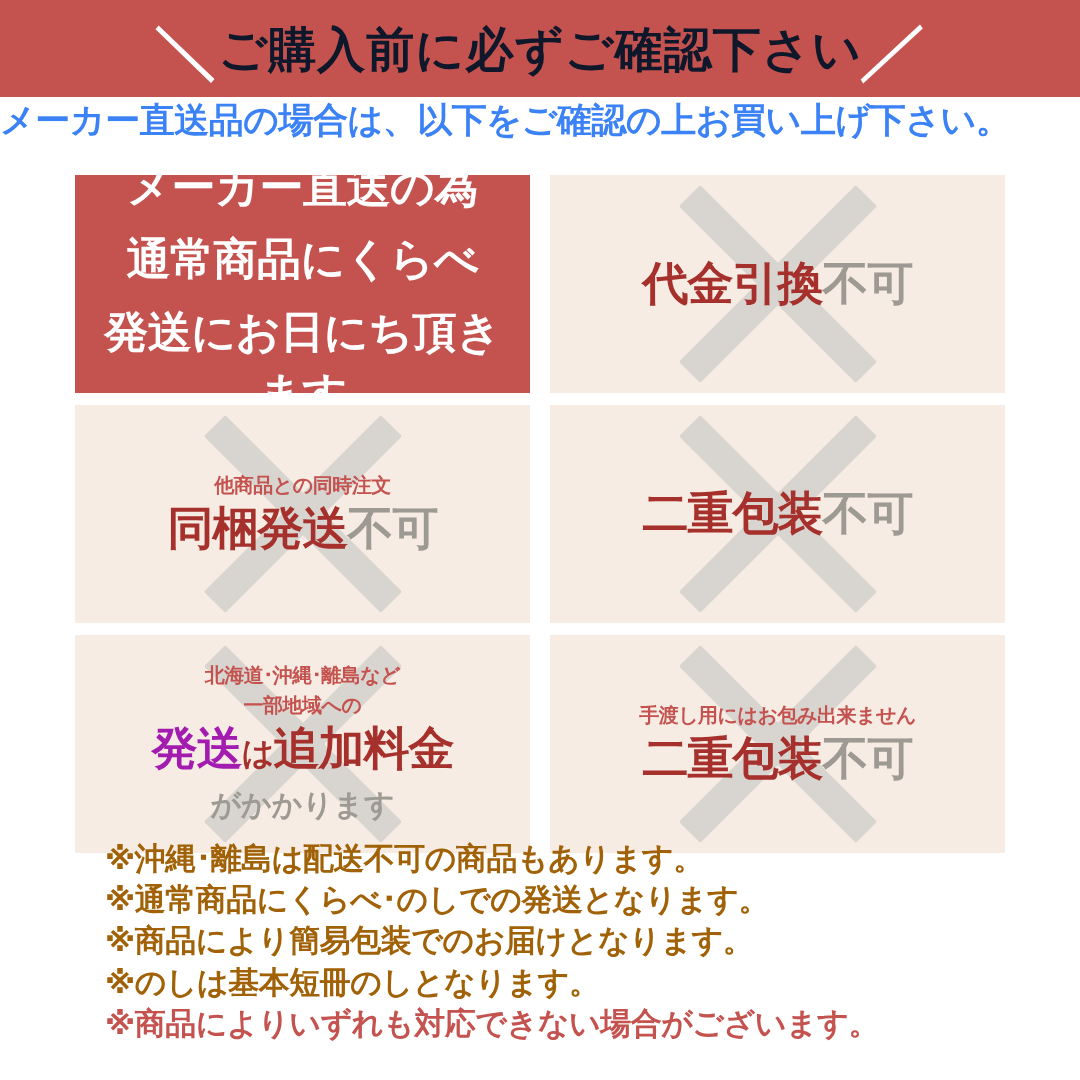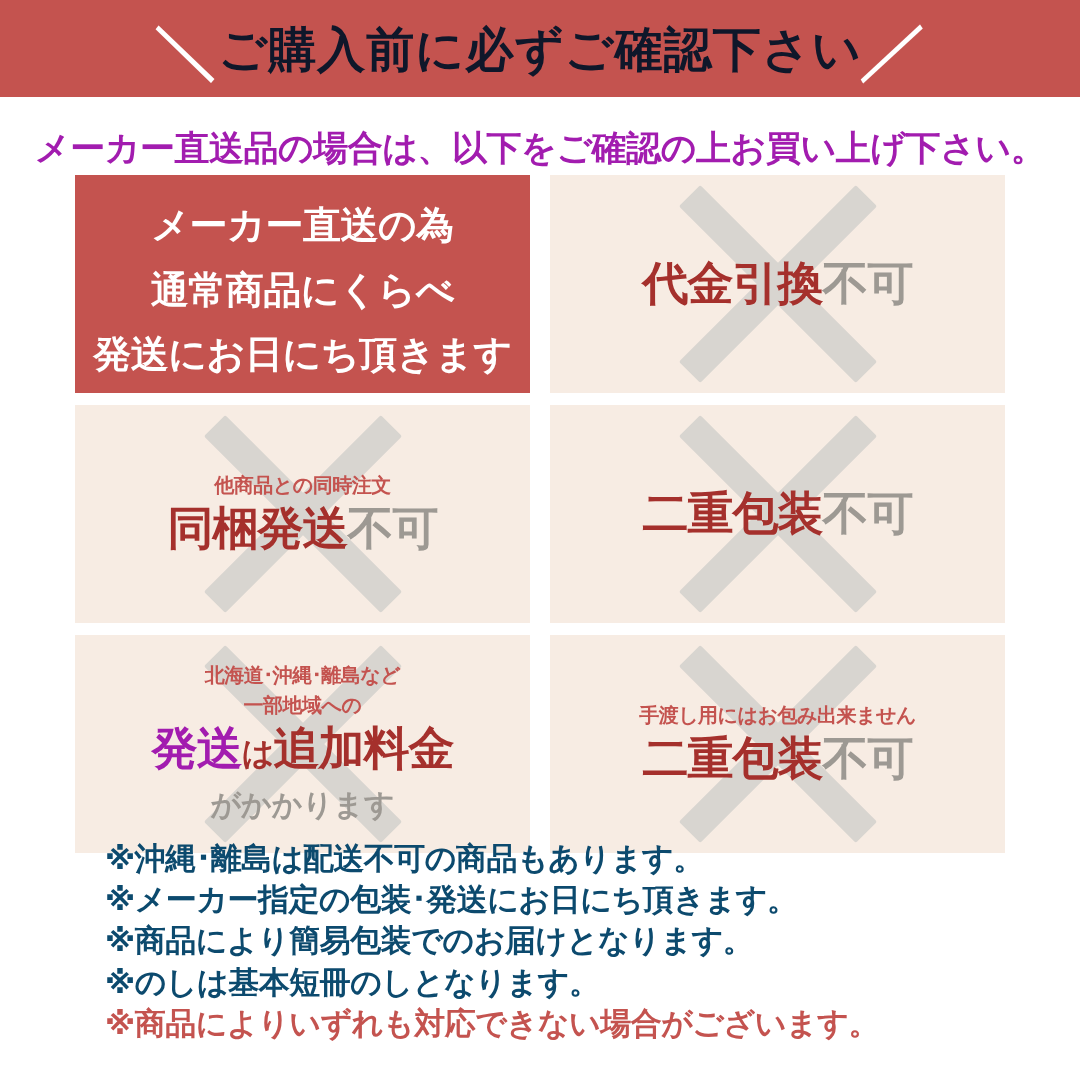--- a/index.html
+++ b/index.html
@@ -42,26 +42,25 @@
     font-size: 56px;
     font-weight: bold;
     line-height: 1;
     display: inline-block;
   }
   .slash.left  { transform: skewX(16deg) scaleY(1.15); margin-right: 6px; }
   .slash.right { transform: skewX(-16deg) scaleY(1.15); margin-left: 6px; }
 
   
   .subheading {
-    width: 1080px;
+    width: 884px;
     text-align: center;
-    color: #a21caf;
+    color: #3b82f6;
     font-size: 35px;
     font-weight: bold;
-    margin-top: 28px;
     letter-spacing: -0.5px;
     white-space: nowrap;
   }
 
   
   .grid {
     position: absolute;
     left: 75px;
     top: 175px;
     width: 930px;
@@ -108,21 +107,21 @@
   .cell-content {
     position: relative;
     z-index: 2;
     line-height: 1.38;
     padding: 0 12px;
   }
 
   
   .t-white {
     color: #ffffff;
-    font-size: 38px;
+    font-size: 44px;
     font-weight: bold;
     letter-spacing: -0.5px;
     margin-top: 12px;
   }
   .t-small {
     display: block;
     color: #c4534f;
     font-size: 20px;
     font-weight: bold;
     letter-spacing: -0.5px;
@@ -159,21 +158,21 @@
     top: 838px;
     width: 900px;
   }
   .note-line {
     font-size: 31px;
     font-weight: bold;
     letter-spacing: -0.5px;
     line-height: 1.33;
     white-space: nowrap;
   }
-  .note-blue { color: #0c4a6e; }
+  .note-blue { color: #a16207; }
   .note-red  { color: #c4534f; }
   .note-indent { padding-left: 18px; }
 </style>
 </head>
 <body>
 
 <div id="page">
 
   <div class="header-band">
     <span class="slash left">＼</span>
@@ -255,19 +254,19 @@
         <span class="t-big">
           <span class="red">二重包装</span><span class="gray">不可</span>
         </span>
       </div>
     </div>
 
   </div>
 
   <div class="notes">
     <div class="note-line note-blue">※沖縄･離島は配送不可の商品もあります。</div>
-    <div class="note-line note-blue">※メーカー指定の包装･発送にお日にち頂きます。</div>
+    <div class="note-line note-blue">※通常商品にくらべ･のしでの発送となります。</div>
     <div class="note-line note-blue">※商品により簡易包装でのお届けとなります。</div>
     <div class="note-line note-blue">※のしは基本短冊のしとなります。</div>
     <div class="note-line note-red">※商品によりいずれも対応できない場合がございます。</div>
   </div>
 
 </div>
 
 </body></html>

